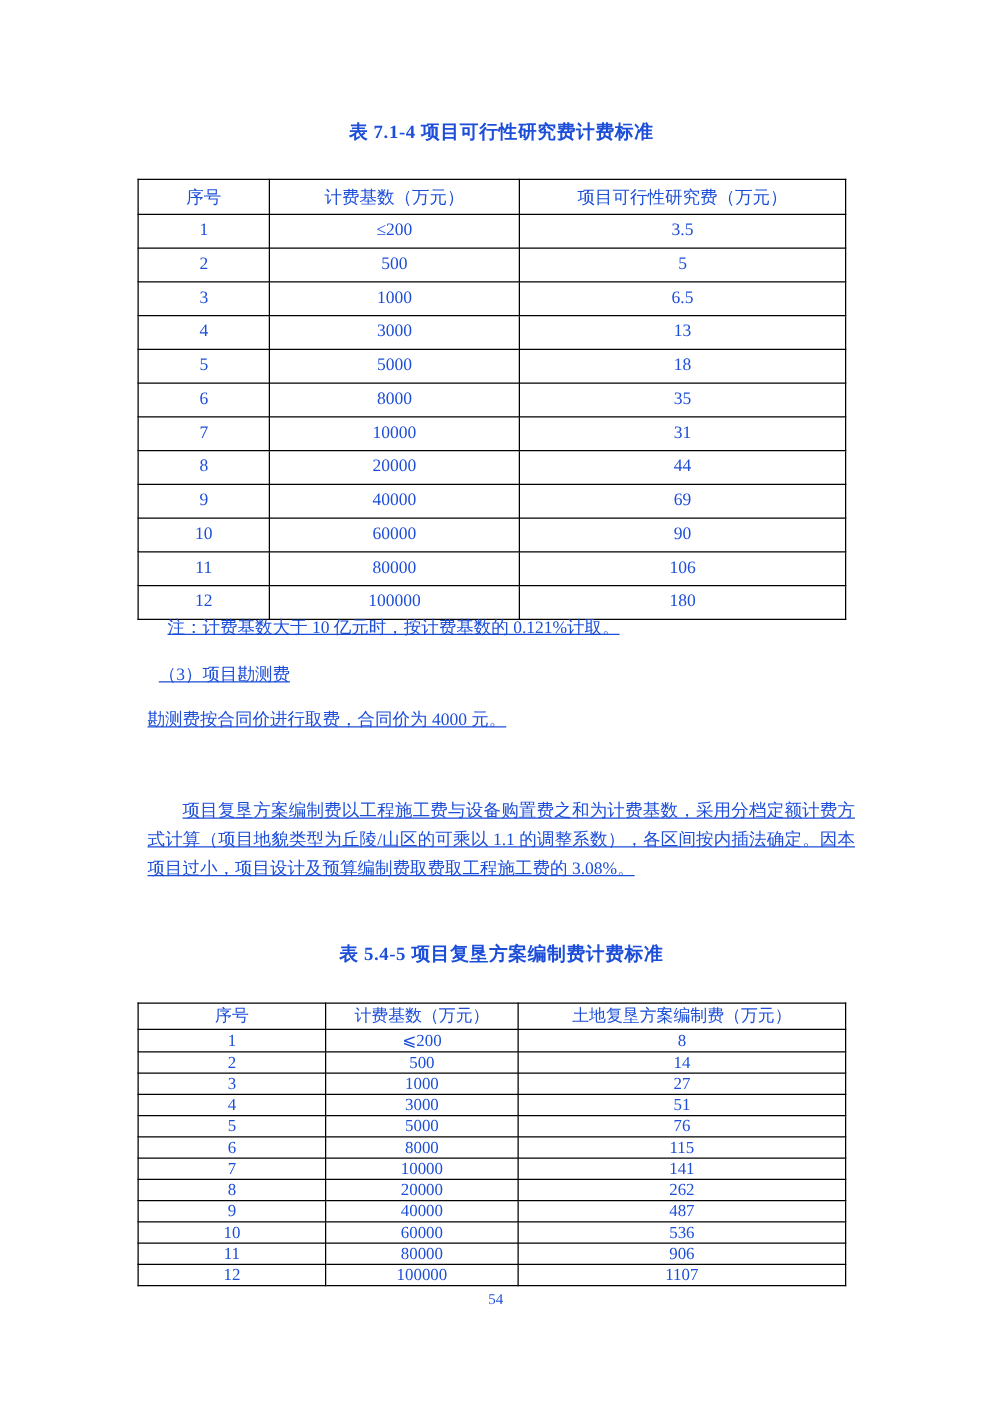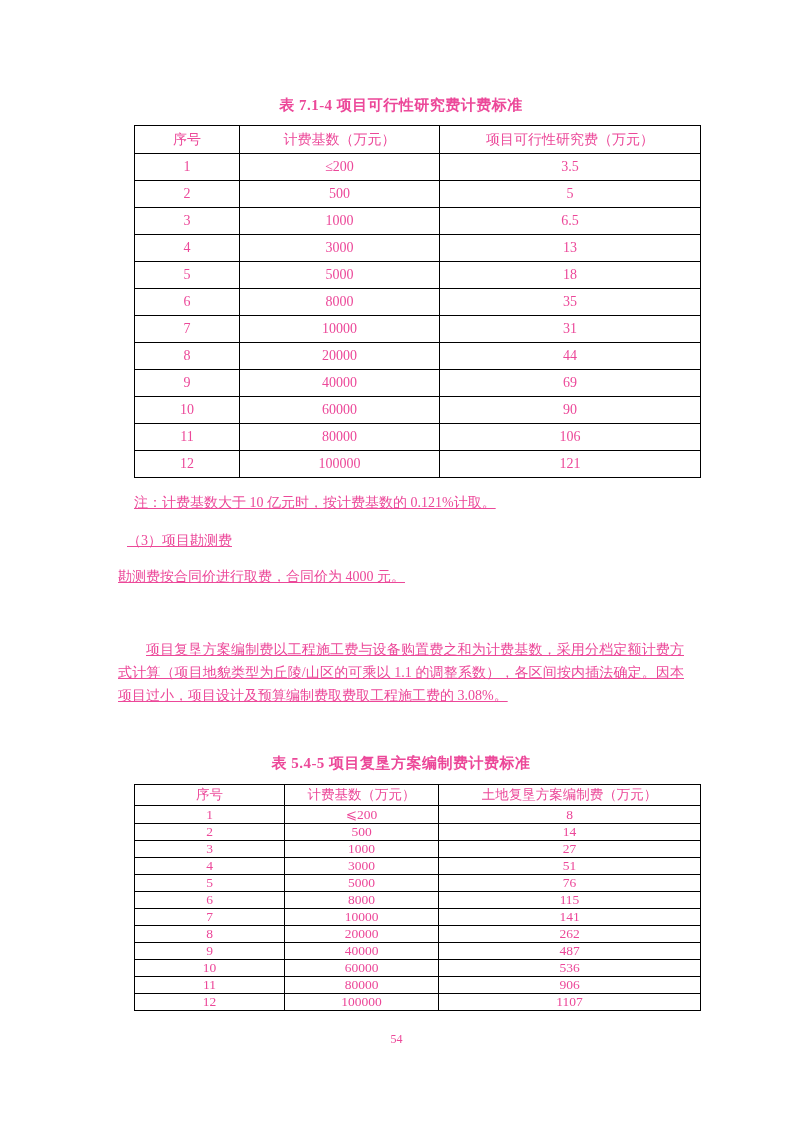--- a/index.html
+++ b/index.html
@@ -3,44 +3,45 @@
 <meta charset="utf-8">
 <style>
   * { margin: 0; padding: 0; box-sizing: border-box; }
   html, body { background: #ffffff; }
   .page {
     position: relative;
     width: 793px;
     height: 1121px;
     background: #ffffff;
     font-family: "Liberation Serif", "DejaVu Serif", serif;
-    color: #ec4899;
+    color: #1d4ed8;
     overflow: hidden;
   }
   .content-col {
     position: absolute;
     left: 118px;
     width: 566px;
   }
   .table-title {
     font-size: 15px;
     font-weight: bold;
     text-align: center;
     letter-spacing: 0.5px;
   }
   #title1 { top: 96px; }
   #title2 { top: 754px; }
 
   table.fee-table {
     position: absolute;
-    left: 134px;
+    left: 110px;
     width: 566px;
     border-collapse: collapse;
     table-layout: fixed;
     text-align: center;
+    margin-top: 18px;
   }
   table.fee-table th, table.fee-table td {
     border: 1px solid #000000;
     font-weight: normal;
     text-align: center;
     vertical-align: middle;
     overflow: hidden;
     white-space: nowrap;
   }
   #table1 { top: 125px; font-size: 14px; }
@@ -156,21 +157,21 @@
           <td>90</td>
         </tr>
         <tr>
           <td>11</td>
           <td>80000</td>
           <td>106</td>
         </tr>
         <tr>
           <td>12</td>
           <td>100000</td>
-          <td>121</td>
+          <td>180</td>
         </tr>
       </tbody>
   </table>
 
   <div id="table1-note" class="content-col body-text">注：计费基数大于 10 亿元时，按计费基数的 0.121%计取。</div>
 
   <div id="item3-heading" class="content-col body-text">（3）项目勘测费</div>
 
   <div id="item3-text" class="content-col body-text">勘测费按合同价进行取费，合同价为 4000 元。</div>
 

